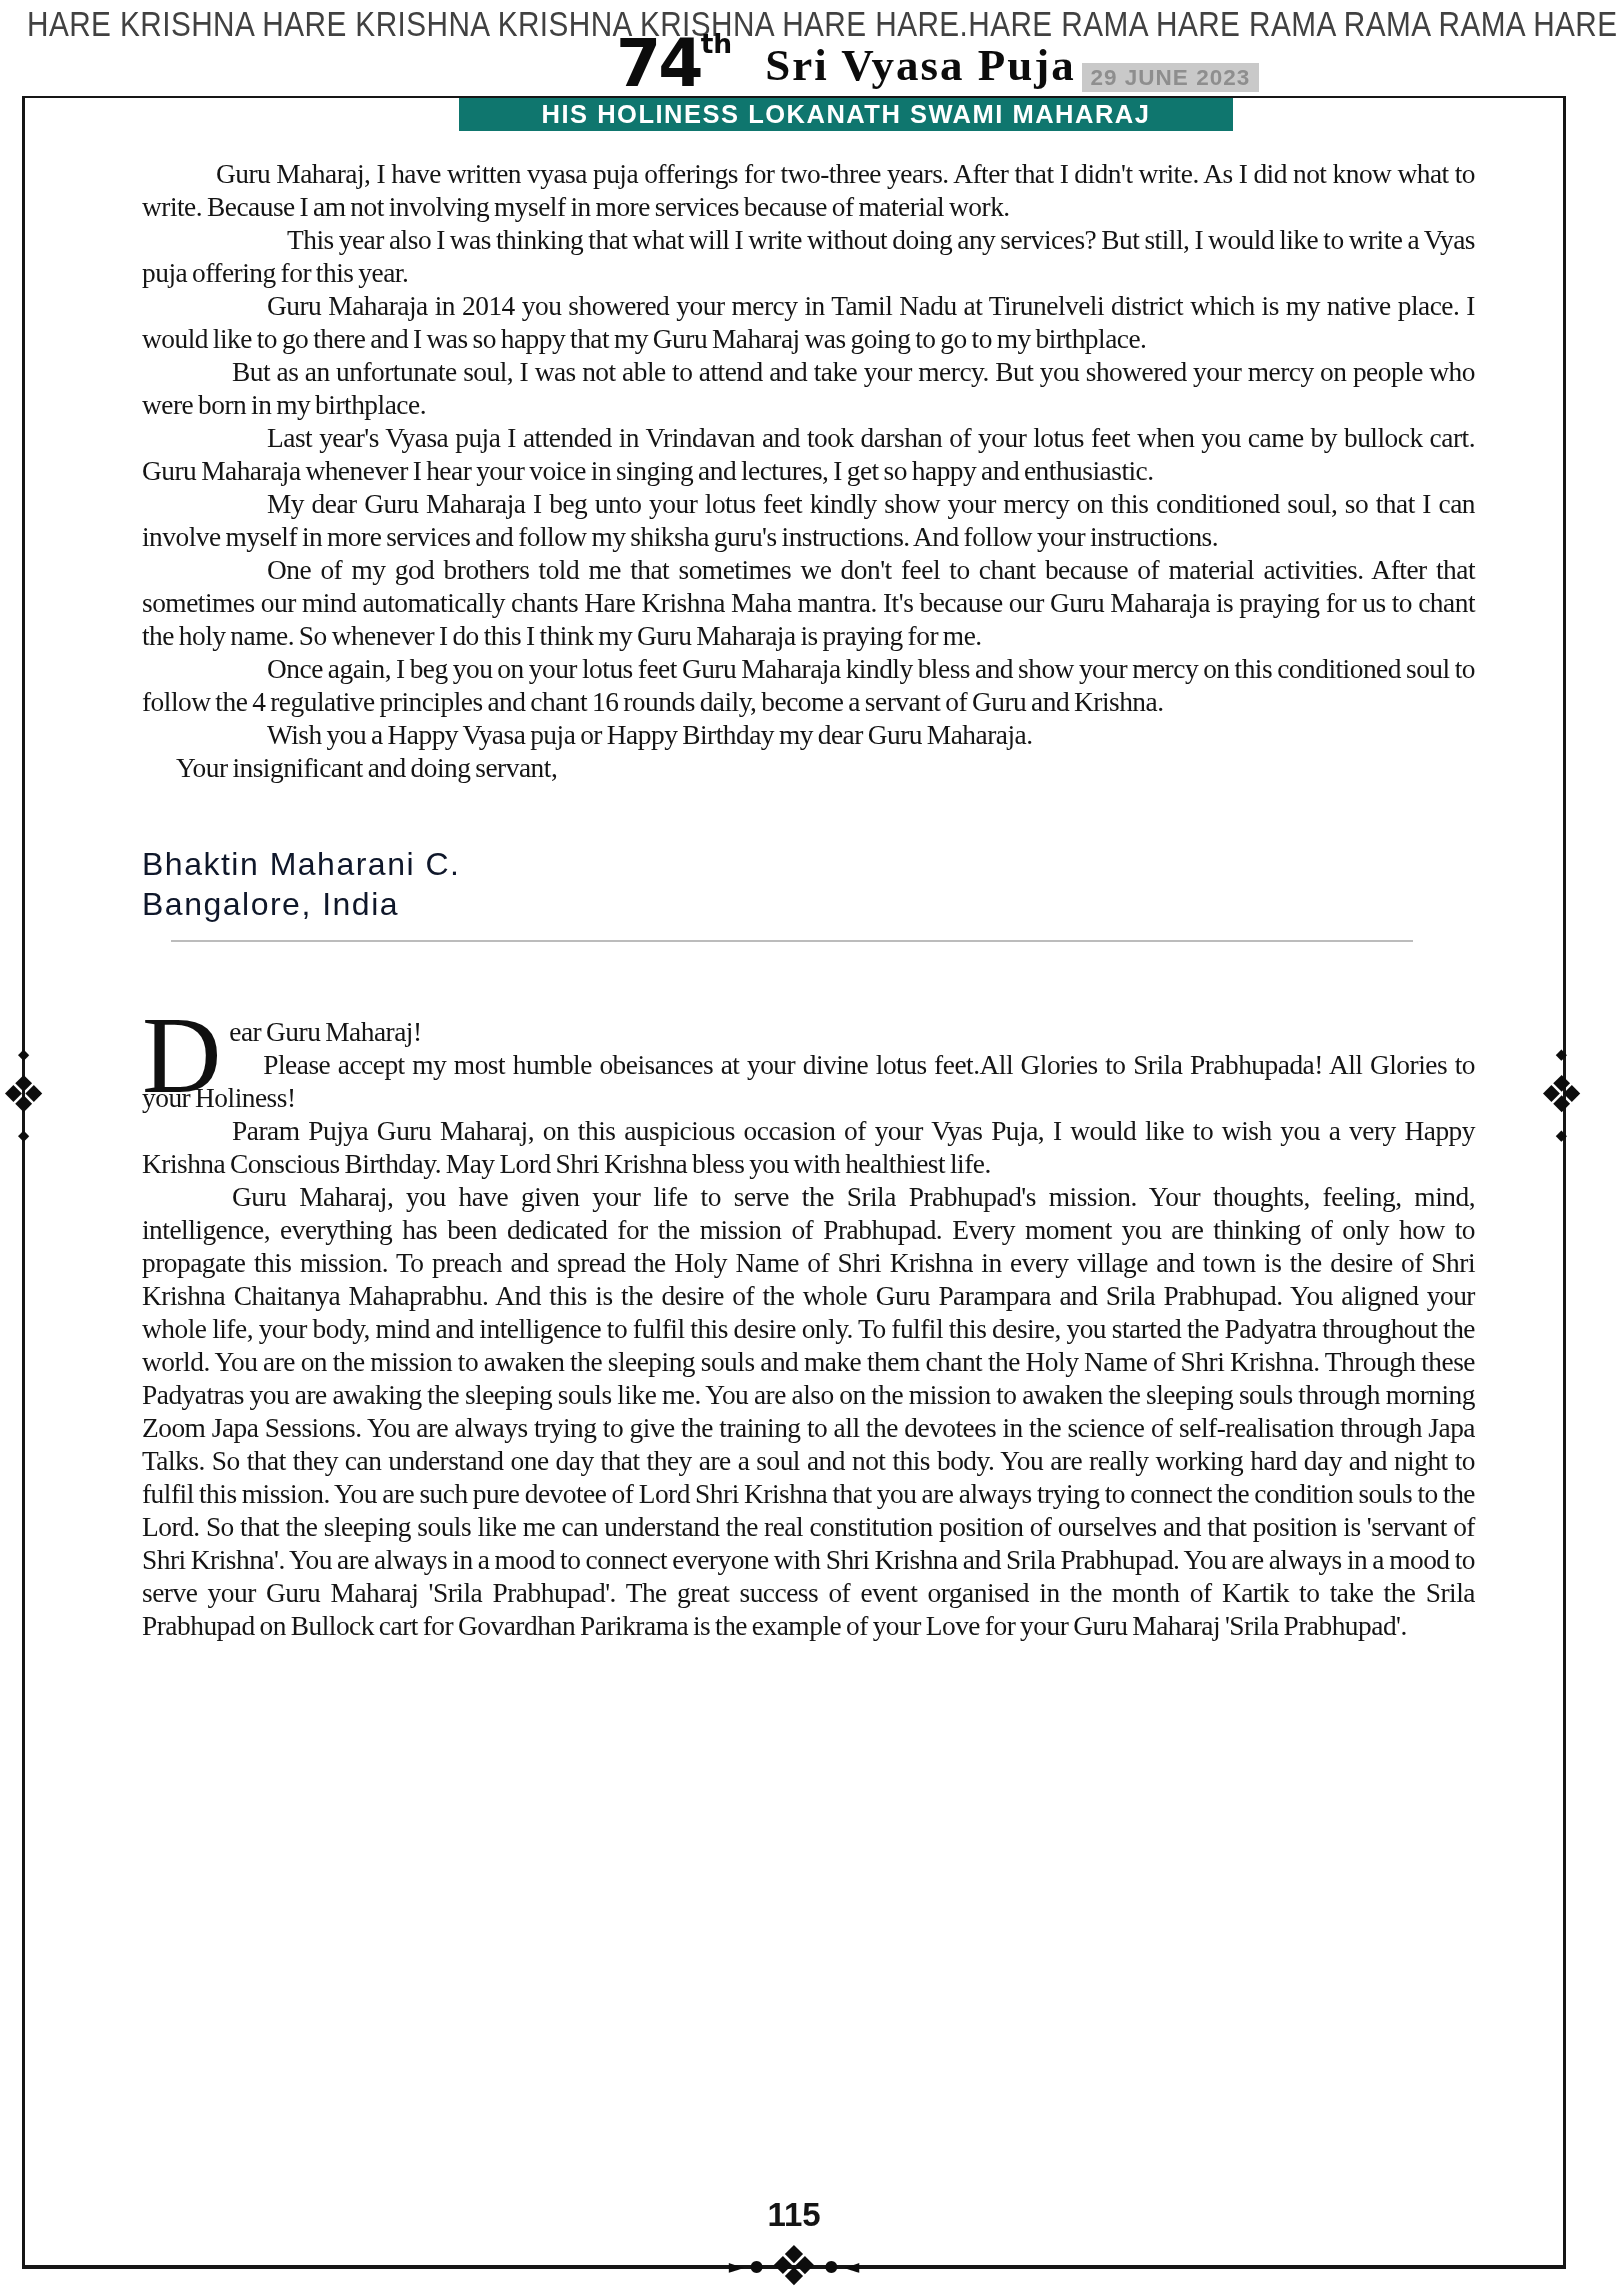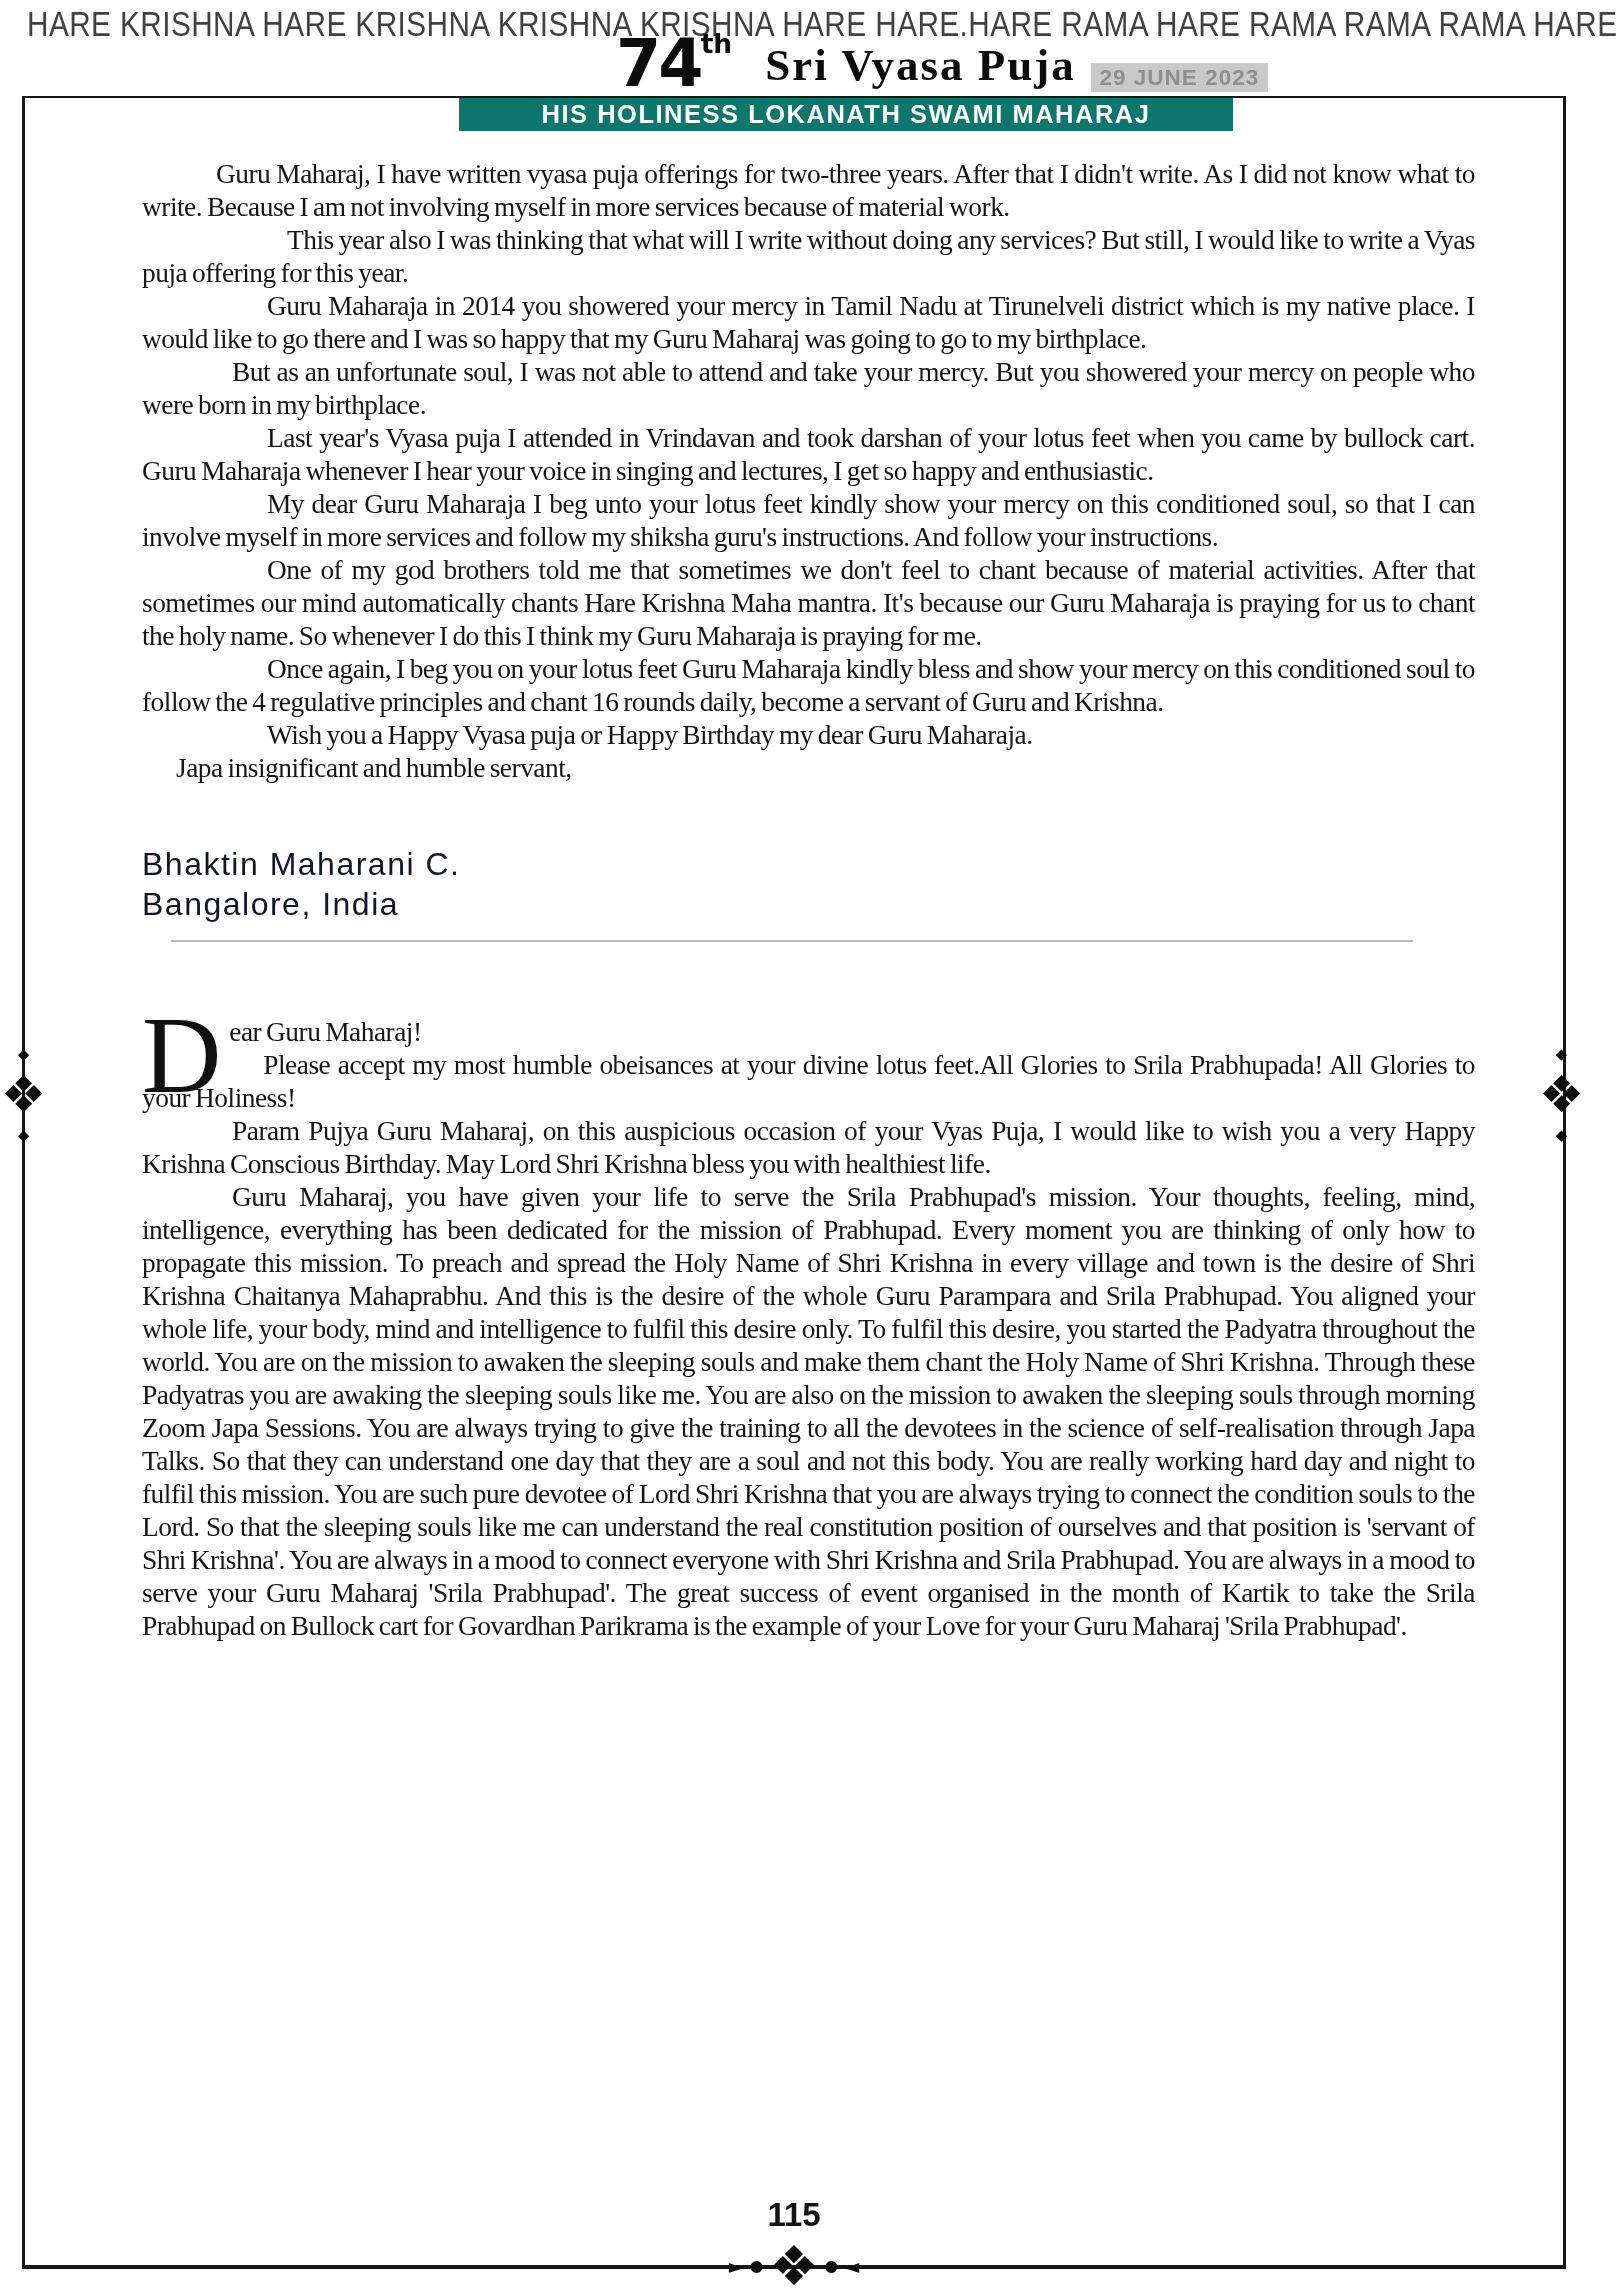--- a/index.html
+++ b/index.html
@@ -18,21 +18,21 @@
              display:flex;align-items:flex-end;white-space:nowrap;}
   .num-wrap{font-family:"DejaVu Sans",sans-serif;font-weight:bold;
             font-size:65px;line-height:61px;letter-spacing:-2.9px;color:#0c0c0c;}
   .num-sup{font-size:26.5px;vertical-align:33px;letter-spacing:0;}
   .script-title{font-family:"Liberation Serif",serif;font-weight:bold;
                 font-size:45px;line-height:57px;margin-left:33px;
                 letter-spacing:2px;color:#0c0c0c;}
   .date-badge{display:inline-block;background:#c9c9c9;color:#8e8e8e;
               font-family:"Liberation Sans",sans-serif;font-weight:bold;
               font-size:22.5px;line-height:22.5px;padding:3.9px 8.8px 2.9px 8.8px;
-              margin-left:15px;margin-bottom:2px;letter-spacing:1px;}
+              margin-left:6px;margin-bottom:2px;letter-spacing:1px;}
 
   
   .banner{position:absolute;top:98px;left:459px;width:774px;height:33px;
           background:#0f766e;color:#ffffff;
           font-family:"Liberation Sans",sans-serif;font-weight:bold;
           font-size:25.5px;line-height:33px;text-align:center;letter-spacing:1.5px;}
 
   
   .frame{position:absolute;left:21.6px;top:96px;width:1538px;height:2167px;
          border-top:2.9px solid #161616;border-left:3.9px solid #161616;
@@ -117,21 +117,21 @@
       <p class="para ind-xl">This year also I was thinking that what will I write without doing any services? But still, I would like to write a Vyas puja offering for this year.</p>
       <p class="para ind-lg">Guru Maharaja in 2014 you showered your mercy in Tamil Nadu at Tirunelveli district which is my native place. I would like to go there and I was so happy that my Guru Maharaj was going to go to my birthplace.</p>
       <p class="para ind-md">But as an unfortunate soul, I was not able to attend and take your mercy. But you showered your mercy on people who were born in my birthplace.</p>
       <p class="para ind-lg">Last year's Vyasa puja I attended in Vrindavan and took darshan of your lotus feet when you came by bullock cart. Guru Maharaja whenever I hear your voice in singing and lectures, I get so happy and enthusiastic.</p>
       <p class="para ind-lg">My dear Guru Maharaja I beg unto your lotus feet kindly show your mercy on this conditioned soul, so that I can involve myself in more services and follow my shiksha guru's instructions. And follow your instructions.</p>
       <p class="para ind-lg">One of my god brothers told me that sometimes we don't feel to chant because of material activities. After that sometimes our mind automatically chants Hare Krishna Maha mantra. It's because our Guru Maharaja is praying for us to chant the holy name. So whenever I do this I think my Guru Maharaja is praying for me.</p>
       <p class="para ind-lg">Once again, I beg you on your lotus feet Guru Maharaja kindly bless and show your mercy on this conditioned soul to follow the 4 regulative principles and chant 16 rounds daily, become a servant of Guru and Krishna.</p>
       <p class="para ind-lg">Wish you a Happy Vyasa puja or Happy Birthday my dear Guru Maharaja.</p>
     </div>
 
-  <p class="closing">Japa insignificant and humble servant,</p>
+  <p class="closing">Your insignificant and doing servant,</p>
 
   <div class="signature">
     <div>Bhaktin Maharani C.</div>
     <div>Bangalore, India</div>
   </div>
 
   <div class="divider"></div>
 
   <div class="letter2">
     <span class="dropcap">D</span>

